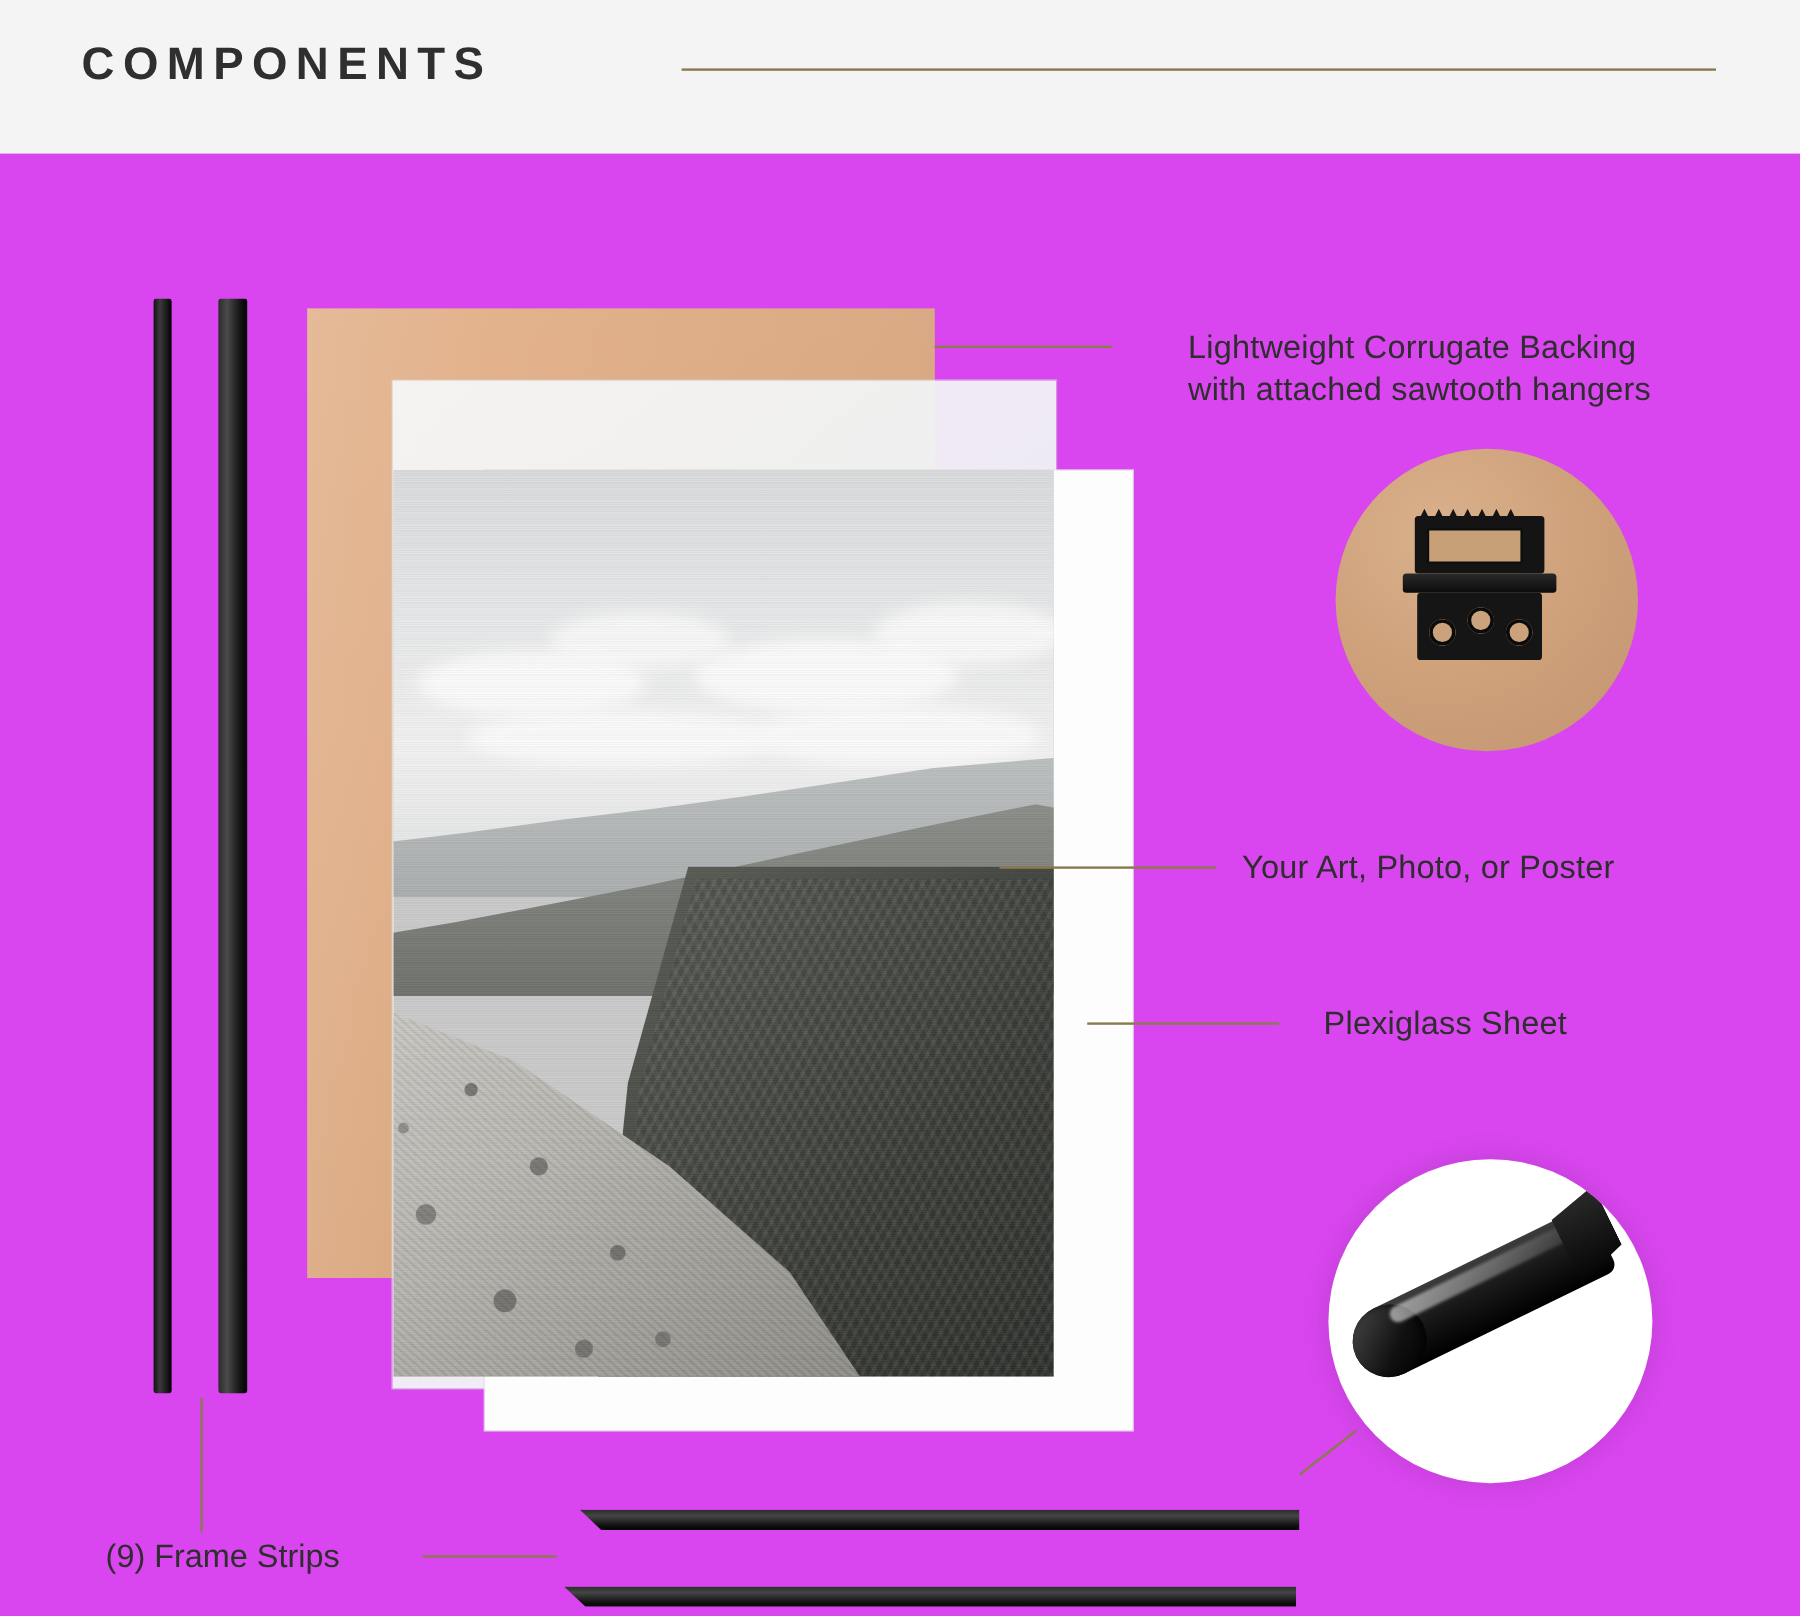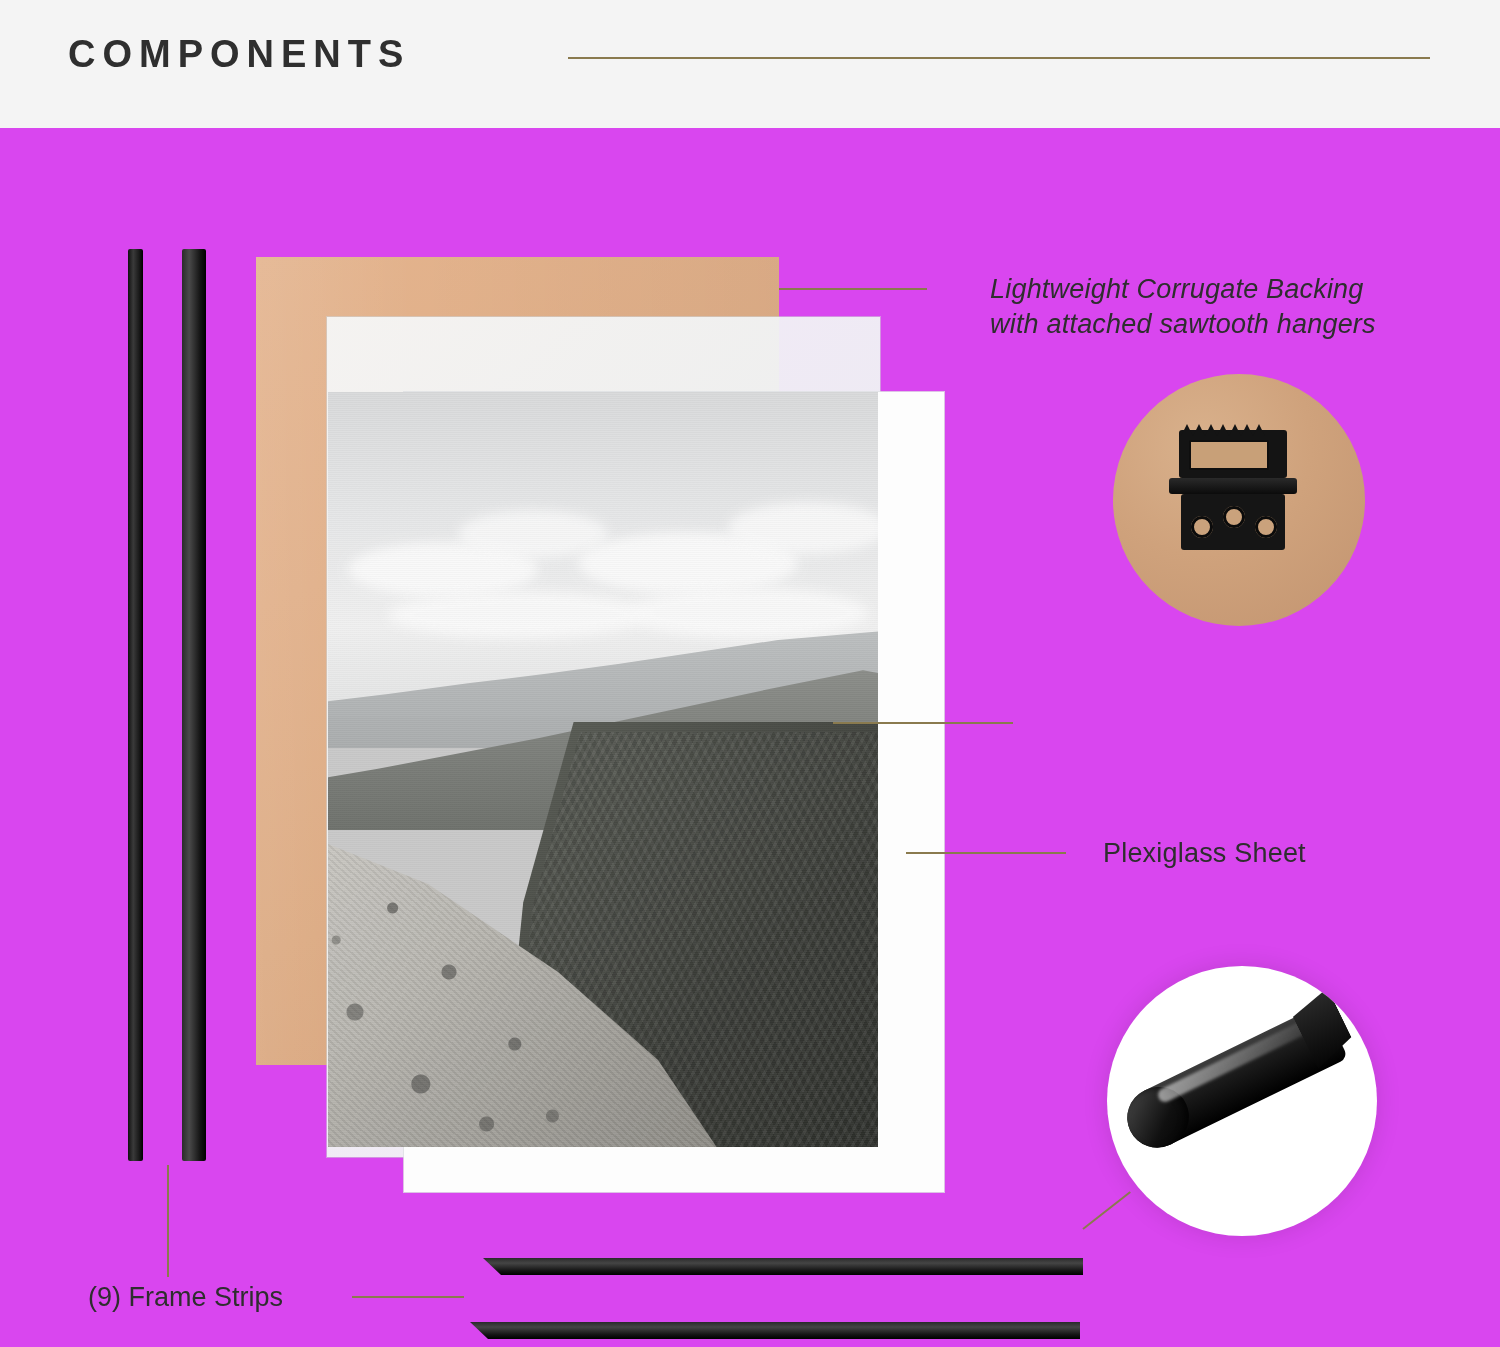--- a/index.html
+++ b/index.html
@@ -318,36 +318,37 @@
     <div class="ridge-far"></div>
     <div class="ridge-mid"></div>
     <div class="valley-dark"></div>
     <div class="valley-tex"></div>
     <div class="scree"></div>
     <div class="scree-tex"></div>
     <div class="photo-grain"></div>
   </div>
 
   <div class="leader h" style="left:779px; top:288px; width:148px;"></div>
-  <div class="label" style="left:990px; top:272px; width:480px;font-style:italic;">Lightweight Corrugate Backing
+  <div class="label" style="left:990px; top:272px; width:480px;">Lightweight Corrugate Backing
 with attached sawtooth hangers</div>
 
   <div class="detail sawtooth">
     <div class="hanger">
       <div class="plate"></div>
       <div class="teeth"></div>
       <div class="bar"></div>
       <div class="base"></div>
       <div class="hole h1"></div>
       <div class="hole h2"></div>
       <div class="hole h3"></div>
     </div>
   </div>
 
   <div class="leader h" style="left:833px; top:722px; width:180px;"></div>
+  <div class="label" style="left:1035px; top:706px; width:420px;">Your Art, Photo, or Poster</div>
 
   <div class="leader h" style="left:906px; top:852px; width:160px;"></div>
   <div class="label" style="left:1103px; top:836px; width:400px;">Plexiglass Sheet</div>
 
   <div class="detail strip">
     <div class="strip-closeup">
       <div class="body"></div>
       <div class="cap"></div>
       <div class="gloss"></div>
       <div class="tip"></div>

